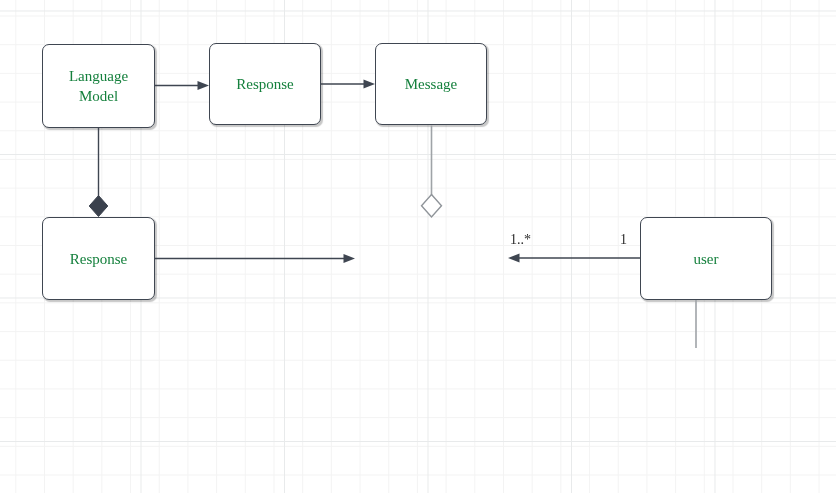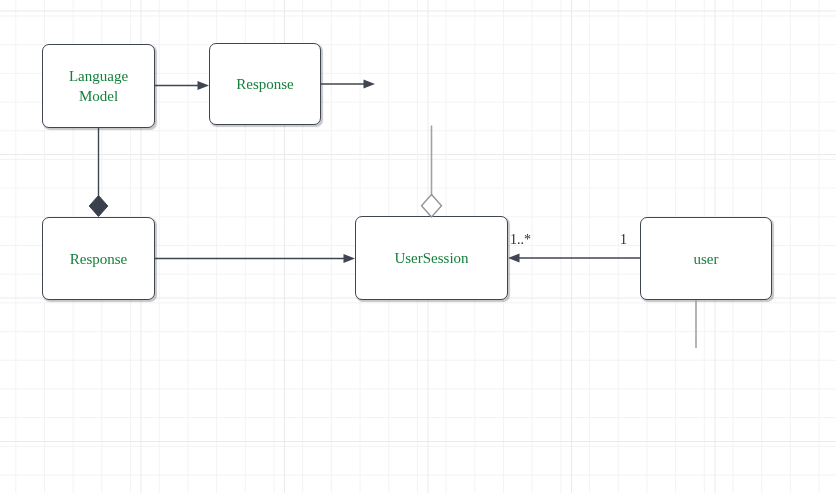--- a/index.html
+++ b/index.html
@@ -84,25 +84,25 @@
 
 <div class="canvas">
 
   <div class="node" id="node-language-model">
     <span class="label">Language
 Model</span>
   </div>
   <div class="node" id="node-response">
     <span class="label">Response</span>
   </div>
+  <div class="node" id="node-message">
+    <span class="label">Message</span>
+  </div>
   <div class="node" id="node-chatbot">
     <span class="label">Response</span>
-  </div>
-  <div class="node" id="node-user-session">
-    <span class="label">UserSession</span>
   </div>
   <div class="node" id="node-user">
     <span class="label">user</span>
   </div>
 
   <svg class="edges" xmlns="http://www.w3.org/2000/svg">
 
     <g>
       <line class="edge-dark" x1="155" y1="85.5" x2="198" y2="85.5"></line>
       <polygon class="arrowhead" points="209,85.5 197.5,81 197.5,90"></polygon>

